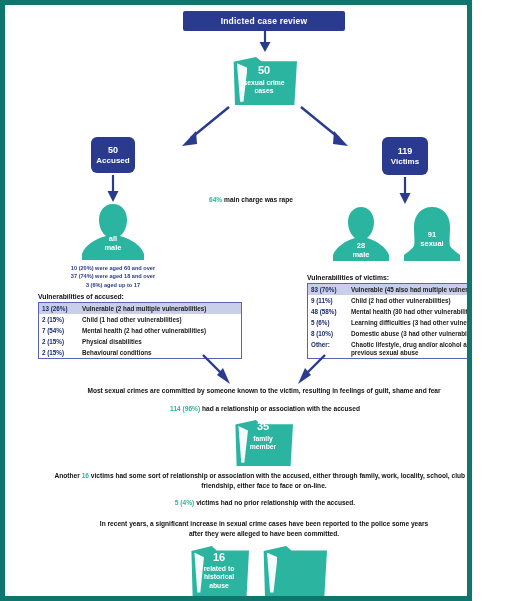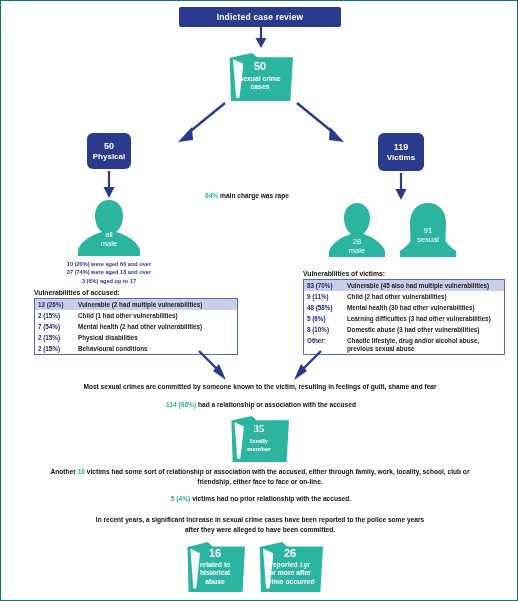--- a/index.html
+++ b/index.html
@@ -5,26 +5,26 @@
   html, body {
     margin: 0;
     padding: 0;
     background: #ffffff;
   }
   body {
     font-family: "Liberation Sans", sans-serif;
   }
   #page {
     position: relative;
-    width: 518px;
+    width: 472px;
     height: 601px;
     background: #ffffff;
     overflow: hidden;
     box-sizing: border-box;
-    border: 1px solid #0f766e;
+    border: 5px solid #0f766e;
   }
   .abs { position: absolute; }
 
   
   .title-banner {
     left: 178px; top: 6px;
     width: 162px; height: 20px;
     background: #2a3b8f;
     border-radius: 2px;
     color: #ffffff;
@@ -92,21 +92,21 @@
   }
 
   
   .person { position: absolute; }
   .person svg { display: block; }
   .person .ptext {
     position: absolute;
     left: 0; right: 0;
     text-align: center;
     color: #ffffff;
-    font-weight: normal;
+    font-weight: bold;
     font-size: 7.5px;
     line-height: 1.25;
   }
 
   
   .panel {
     border: 1px solid #5565b8;
     background: #ffffff;
     box-sizing: border-box;
   }
@@ -187,21 +187,21 @@
 
   <div class="arrow" style="left:292px; top:100px;">
     <svg width="58" height="46" viewBox="0 0 58 46">
       <line x1="4" y1="2" x2="42" y2="33" stroke="#2a3b8f" stroke-width="2.4"></line>
       <polygon points="51,41 37,26 36,39" fill="#2a3b8f"></polygon>
     </svg>
   </div>
 
   <div class="abs navy-box" style="left:86px; top:132px; width:44px; height:36px;">
     <span class="num">50</span>
-    <span>Physical</span>
+    <span>Accused</span>
   </div>
 
   <div class="arrow" style="left:100px; top:170px;">
     <svg width="16" height="28" viewBox="0 0 16 28">
       <line x1="8" y1="0" x2="8" y2="18" stroke="#2a3b8f" stroke-width="2.2"></line>
       <polygon points="8,27 2.5,16 13.5,16" fill="#2a3b8f"></polygon>
     </svg>
   </div>
 
   <div class="person" style="left:74px; top:197px; width:68px; height:60px;">
@@ -326,21 +326,21 @@
 
   <div class="abs txt" style="left:60px; top:399px; width:400px;">
     <span class="teal">114 (96%)</span>
     <span>had a relationship or association with the accused</span>
   </div>
 
 
   <div class="folder" style="left:228px; top:415px; width:60px; height:46px;">
     <div class="body"></div>
     <div class="fold"></div>
-    <div class="ftext" style="top:7px;font-family:Liberation Serif, serif;">
+    <div class="ftext" style="top:1px;">
       <div class="fnum">35</div>
       <div class="flabel" style="margin-top:2px;">family</div>
       <div class="flabel">member</div>
     </div>
   </div>
 
 
   <div class="abs txt" style="left:40px; top:466px; width:438px;">
     <span>Another</span>
     <span class="teal">16</span>
@@ -362,21 +362,15 @@
       <div class="fnum">16</div>
       <div class="flabel" style="margin-top:1px;">related to</div>
       <div class="flabel">historical</div>
       <div class="flabel">abuse</div>
     </div>
   </div>
 
   <div class="folder" style="left:256px; top:541px; width:66px; height:50px;">
     <div class="body"></div>
     <div class="fold"></div>
-    <div class="ftext" style="top:6px;">
-      <div class="fnum">26</div>
-      <div class="flabel" style="margin-top:1px;">reported 1yr</div>
-      <div class="flabel">or more after</div>
-      <div class="flabel">crime occurred</div>
-    </div>
   </div>
 
 </div>
 
 </body></html>

